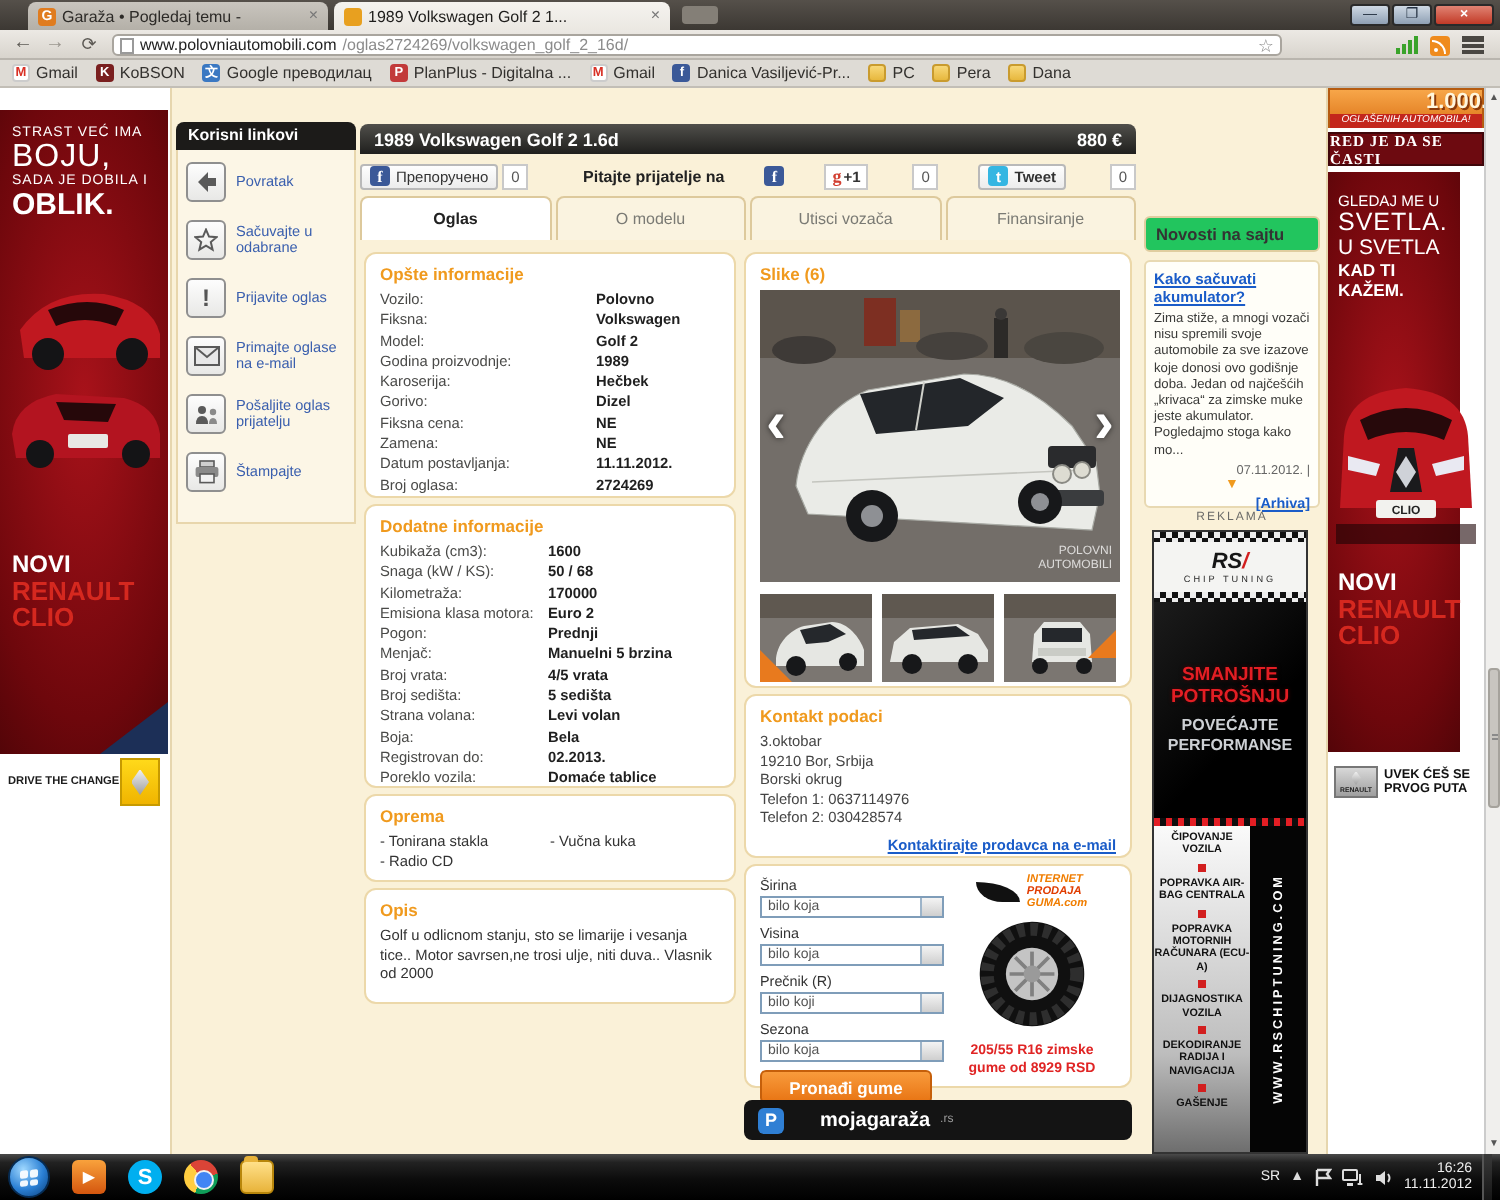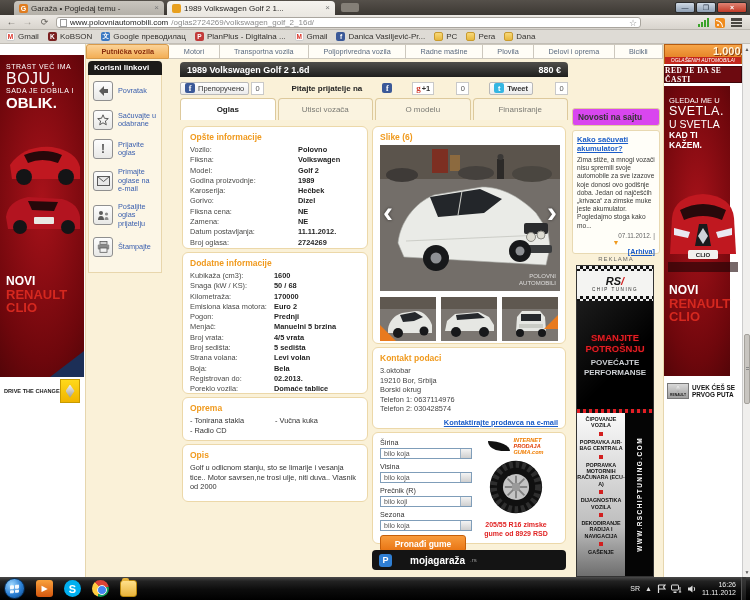--- a/index.html
+++ b/index.html
@@ -60,21 +60,21 @@
   
   #pagebg { position:absolute; left:85px; top:44px; width:579px; height:533px; background:#faf1d8;
     border-left:1px solid #e6d6ae; border-right:1px solid #e6d6ae; }
   #sitenav { position:absolute; left:86px; top:44px; width:577px; height:15px; display:flex; }
   .snav { flex:1 1 auto; border:1px solid #cdc8bd; border-left:none; background:#fffdf6; color:#5b6b80;
     font-size:7.3px; display:flex; align-items:center; justify-content:center; white-space:nowrap; padding:0 3px; }
   .snav.active { background:linear-gradient(#fbd398,#f3ae55); color:#8a2d0c; font-weight:bold;
     border-color:#d89a4a; border-left:1px solid #d89a4a; border-radius:3px 3px 0 0; }
 
   
-  #useful { position:absolute; left:88px; top:61px; width:74px; }
+  #useful { position:absolute; left:88px; top:61px; width:90px; }
   #useful-head { height:14px; background:#1c1b19; border-radius:4px 4px 0 0; color:#fff; font-size:8px;
     font-weight:bold; line-height:14px; padding-left:6px; }
   #useful-body { background:#fcf6e6; border:1px solid #e8d6ac; border-top:none; padding:6px 4px; }
   .ul-item { display:flex; gap:5px; align-items:center; margin-bottom:9px; }
   .ul-ico { width:20px; height:20px; background:linear-gradient(#fdfdfd,#e8e8e6); border:1px solid #8f8f8f;
     border-radius:3px; display:flex; align-items:center; justify-content:center; flex:0 0 auto; color:#555; }
   .ul-label { font-size:7.3px; color:#3a5fae; line-height:8.5px; }
 
   
   #titlebar { position:absolute; left:180px; top:62px; width:388px; height:15px; border-radius:4px 4px 0 0;
@@ -155,21 +155,21 @@
 
   
   #mojagaraza { position:absolute; left:372px; top:550px; width:194px; height:20px; background:#141414;
     border-radius:4px; display:flex; align-items:center; gap:5px; padding:0 7px; }
   #mg-p { width:13px; height:13px; background:#2f7fd4; border-radius:3px; color:#fff; font-size:9px;
     font-weight:bold; display:flex; align-items:center; justify-content:center; }
   #mg-name { color:#fff; font-size:10px; font-weight:bold;padding-left:13px; }
   #mg-tld { color:#9a9a9a; font-size:6px; }
 
   
-  #news-head { position:absolute; left:572px; top:108px; width:88px; height:18px; background:#d946ef;
+  #news-head { position:absolute; left:572px; top:108px; width:88px; height:18px; background:#22c55e;
     border:1px solid #e0cda0; border-radius:3px; font-size:8.3px; font-weight:bold; color:#333;
     display:flex; align-items:center; padding-left:5px; }
   #news-box { position:absolute; left:572px; top:130px; width:88px; height:124px; background:#fffef8;
     border:1px solid #e8d9b2; border-radius:3px; padding:4px 4px; }
   #news-title { font-size:7.6px; font-weight:bold; color:#1a5cc8; text-decoration:underline; line-height:9px; margin-bottom:3px; }
   #news-body { font-size:6.6px; color:#3a3a38; line-height:8.2px; }
   #news-date { font-size:6.4px; color:#666; text-align:right; margin-top:2px; }
   #news-tri { text-align:center; color:#f09a1e; font-size:7px; line-height:8px; }
   #news-arhiva { text-align:right; font-size:7.2px; font-weight:bold; color:#1a5cc8; text-decoration:underline; }
   #reklama { position:absolute; left:572px; top:256px; width:88px; font-size:6px; color:#6b6b68;
@@ -352,30 +352,20 @@
         <span class="bmi bmi-folder"></span>
         <span>Pera</span>
       </span>
     <span class="bm">
         <span class="bmi bmi-folder"></span>
         <span>Dana</span>
       </span>
   </div>
 
   <div id="pagebg"></div>
-  <div id="sitenav">
-    <div class="snav active">Putnička vozila</div>
-    <div class="snav">Motori</div>
-    <div class="snav">Transportna vozila</div>
-    <div class="snav">Poljoprivredna vozila</div>
-    <div class="snav">Radne mašine</div>
-    <div class="snav">Plovila</div>
-    <div class="snav">Delovi i oprema</div>
-    <div class="snav">Bicikli</div>
-  </div>
 
   <div id="useful">
     <div id="useful-head">Korisni linkovi</div>
     <div id="useful-body">
       <div class="ul-item">
         <span class="ul-ico">
             <svg width="12" height="12" viewBox="0 0 12 12">
               <path d="M7 1 L2 6 L7 11 L7 8 L11 8 L11 4 L7 4 Z" fill="#5a5a5a"></path>
             </svg>
           </span>
@@ -448,22 +438,22 @@
       <div class="soc-btn">
         <span class="tw-bird">t</span>
         <span style="font-weight:bold">Tweet</span>
       </div>
       <div class="cnt">0</div>
     </div>
   </div>
 
   <div id="ctabs">
     <div class="ctab active">Oglas</div>
+    <div class="ctab">O modelu</div>
     <div class="ctab">Utisci vozača</div>
-    <div class="ctab">O modelu</div>
     <div class="ctab">Finansiranje</div>
   </div>
 
   <div class="box" id="box-general">
     <div class="box-title">Opšte informacije</div>
     <div class="irow">
         <span class="ik">Vozilo:</span>
         <span class="iv">Polovno</span>
       </div>
     <div class="irow">

